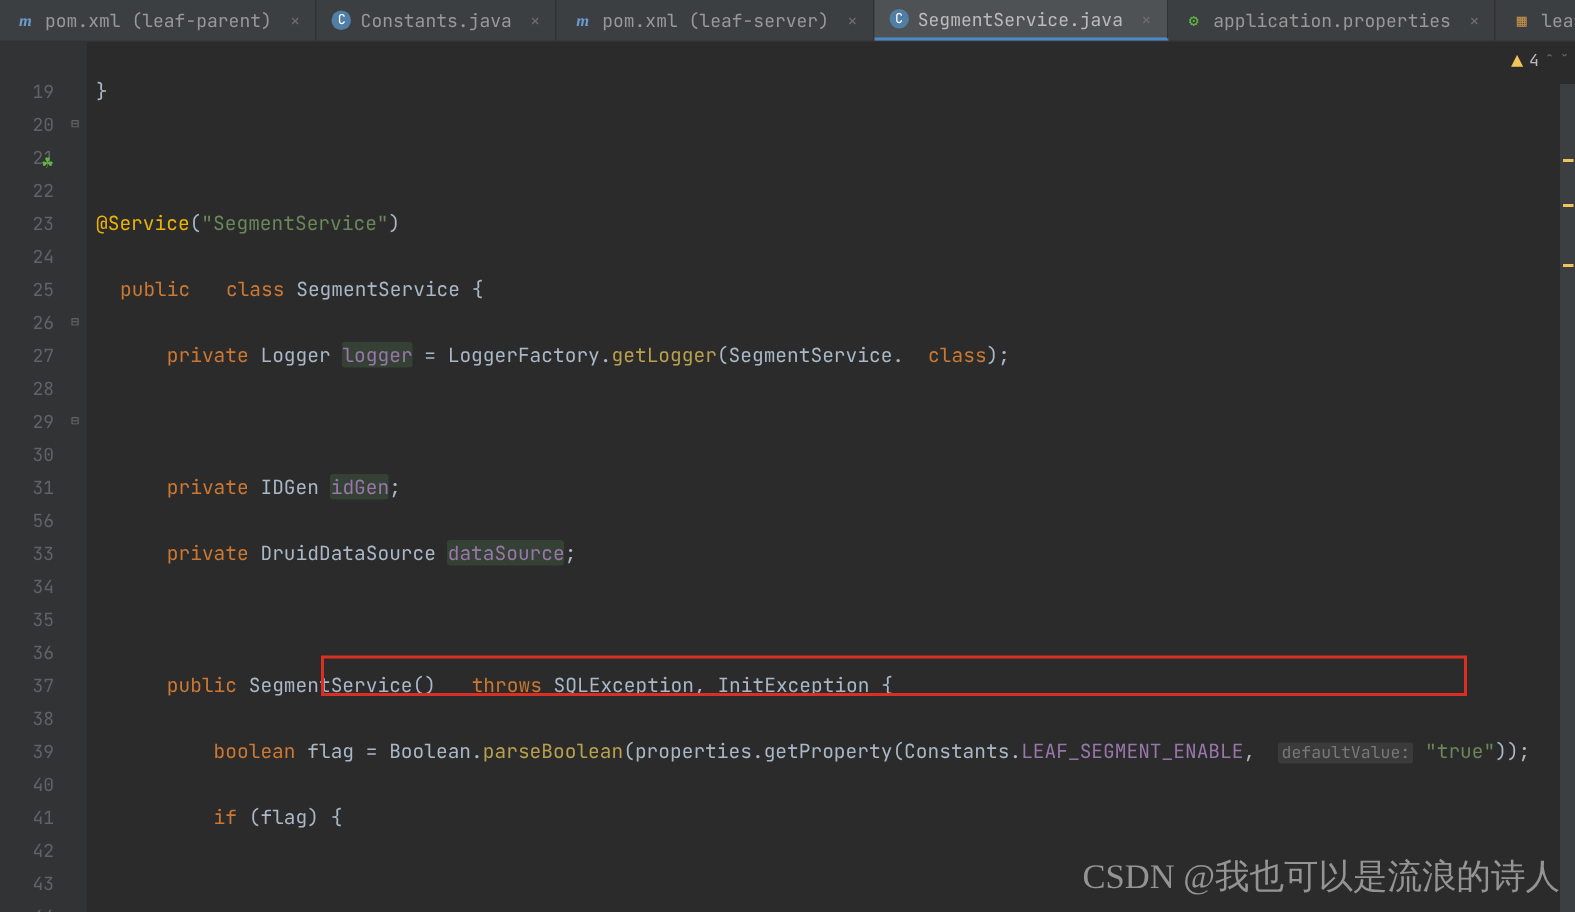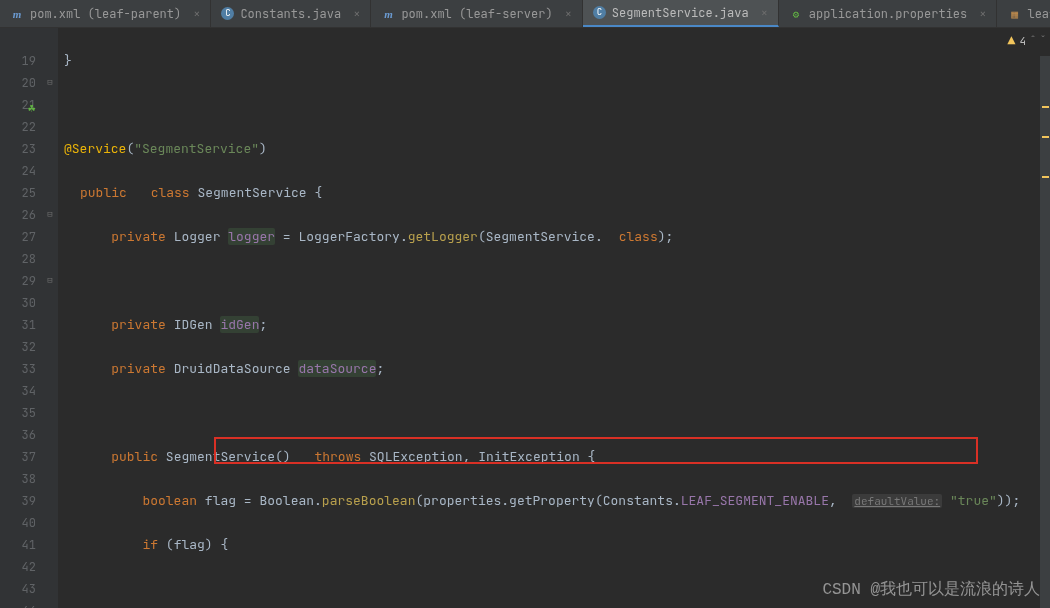--- a/index.html
+++ b/index.html
@@ -83,21 +83,21 @@
     position: relative;
     white-space: pre;
   }
   .code-line { height: 22px; }
   .kw { color: #cc7832; margin-left: 16px; }
   .ann { color: #eab308; }
   .str { color: #6a8759; }
   .fld { color: #9876aa; }
   .sta { color: #9876aa; }
   .mth-s { color: #b8a04d; }
-  .param-hint { color: #787878; font-size: 11px; background: #3b3b3b; padding: 0 2px; border-radius: 2px; text-decoration: underline; }
+  .param-hint { color: #787878; font-size: 11px; background: #3b3b3b; padding: 0 2px; border-radius: 2px; }
   .hl-box { background: #344134; border-radius: 2px; }
   .red-rect {
     position: absolute;
     border: 2px solid #d93025;
     left: 156px;
     top: 409px;
     width: 764px;
     height: 27px;
     pointer-events: none;
   }
@@ -120,22 +120,22 @@
     width: 10px;
     height: calc(100% - 28px);
     background: #3c3f41;
   }
   .stripe-mark { position: absolute; right: 1px; width: 7px; height: 2px; }
   .watermark {
     position: absolute;
     right: 10px;
     bottom: 8px;
     color: #cccccc;
-    font-family: Liberation Mono, monospace;
-    font-size: 16px;
+    font-family: Liberation Serif, serif;
+    font-size: 23px;
     opacity: 0.65;
     pointer-events: none;
     text-align: center;
   }
 </style>
 </head>
 <body>
 
 <div class="tabs">
   <div class="tab">
@@ -186,21 +186,21 @@
       <div>22</div>
       <div>23</div>
       <div>24</div>
       <div>25</div>
       <div>26</div>
       <div>27</div>
       <div>28</div>
       <div>29</div>
       <div>30</div>
       <div>31</div>
-      <div>32</div>
+      <div>56</div>
       <div>33</div>
       <div>34</div>
       <div>35</div>
       <div>36</div>
       <div>37</div>
       <div>38</div>
       <div>39</div>
       <div>40</div>
       <div>41</div>
       <div>42</div>

